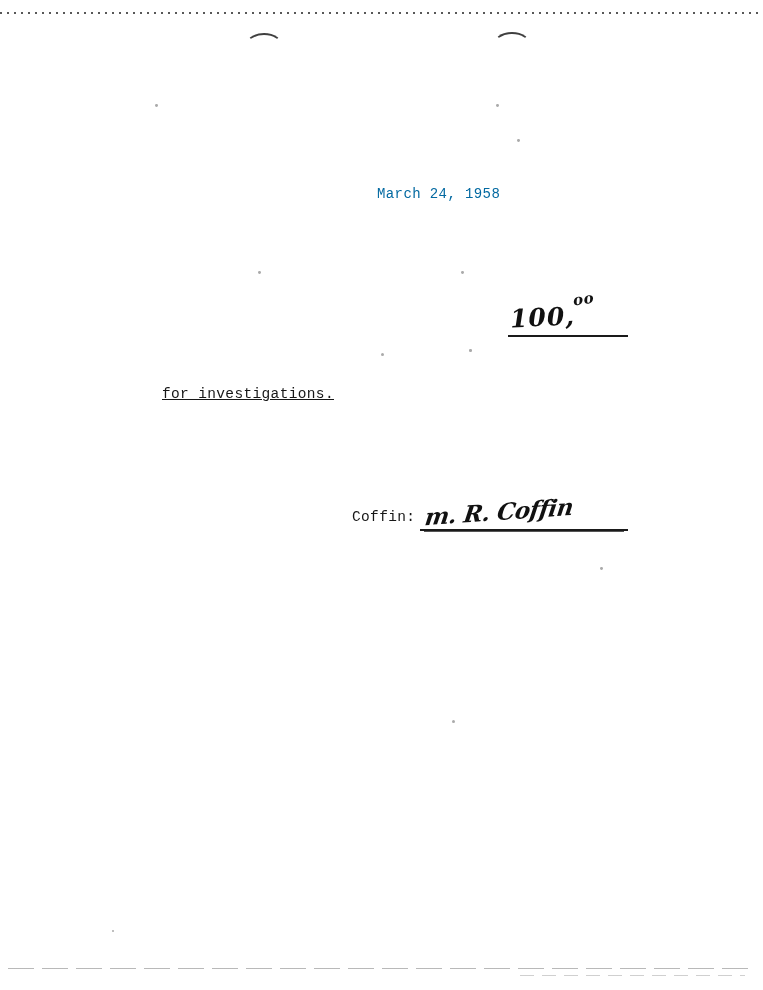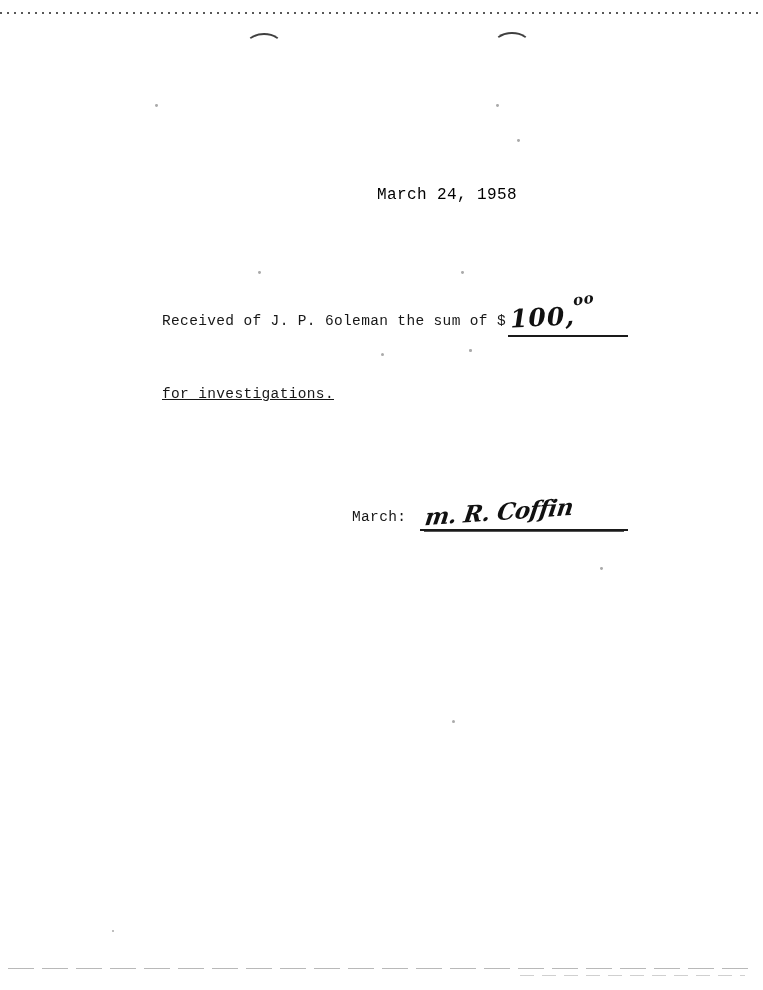--- a/index.html
+++ b/index.html
@@ -80,23 +80,23 @@
     position: absolute;
     background: #8e8e8e;
     border-radius: 50%;
     opacity: 0.75;
   }
 
   .date-line {
     position: absolute;
     top: 186px;
     left: 377px;
-    font-size: 16px;
+    font-size: 14px;
     letter-spacing: 0.4px;
-    color: #000000;
+    color: #0369a1;
     white-space: nowrap;
   }
 
   .body-line {
     position: absolute;
     font-size: 14.5px;
     letter-spacing: 0.35px;
     color: #171717;
     white-space: nowrap;
   }
@@ -165,29 +165,28 @@
 
 <div class="page">
 
   <div class="scan-edge-top"></div>
 
   <div class="arc left"></div>
   <div class="arc right"></div>
 
   <div class="date-line">March 24, 1958</div>
 
-  <div class="body-line received-line">Received of J. P. 6oleman the sum of $</div>
 
   <span class="hand amount-main">100,</span>
   <span class="hand amount-cents">oo</span>
   <div class="amount-rule"></div>
 
   <div class="body-line purpose-line">for investigations.</div>
 
-  <div class="body-line signed-line">March:</div>
+  <div class="body-line signed-line">Coffin:</div>
   <span class="hand signature">m. R. Coffin</span>
   <div class="signature-rule"></div>
   <div class="signature-rule thin"></div>
 
   <div class="scan-edge-bottom"></div>
   <div class="scan-edge-bottom2"></div>
 
   <div id="speck-layer">
       <div class="speck" style="left: 155px; top: 104px; width: 2.8px; height: 2.8px;"></div>
       <div class="speck" style="left: 496px; top: 104px; width: 2.8px; height: 2.8px;"></div>

